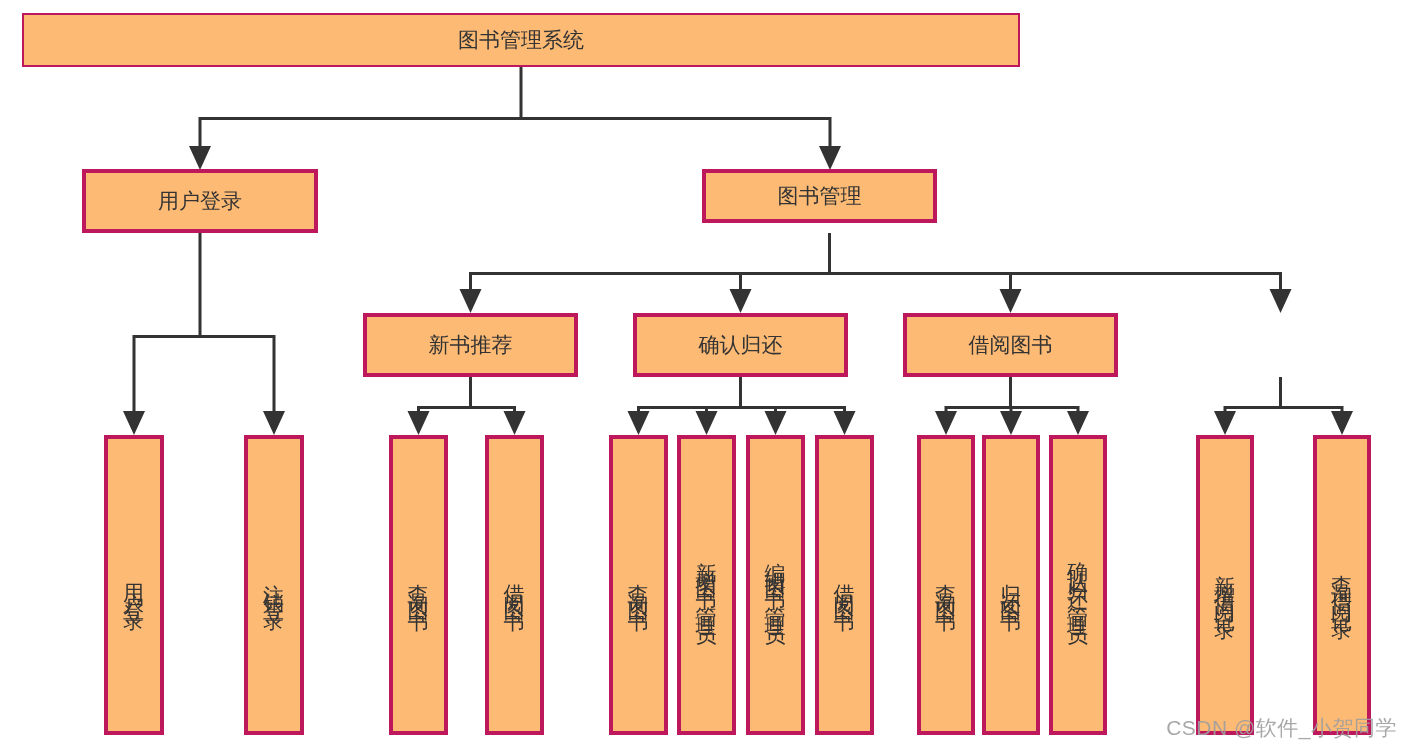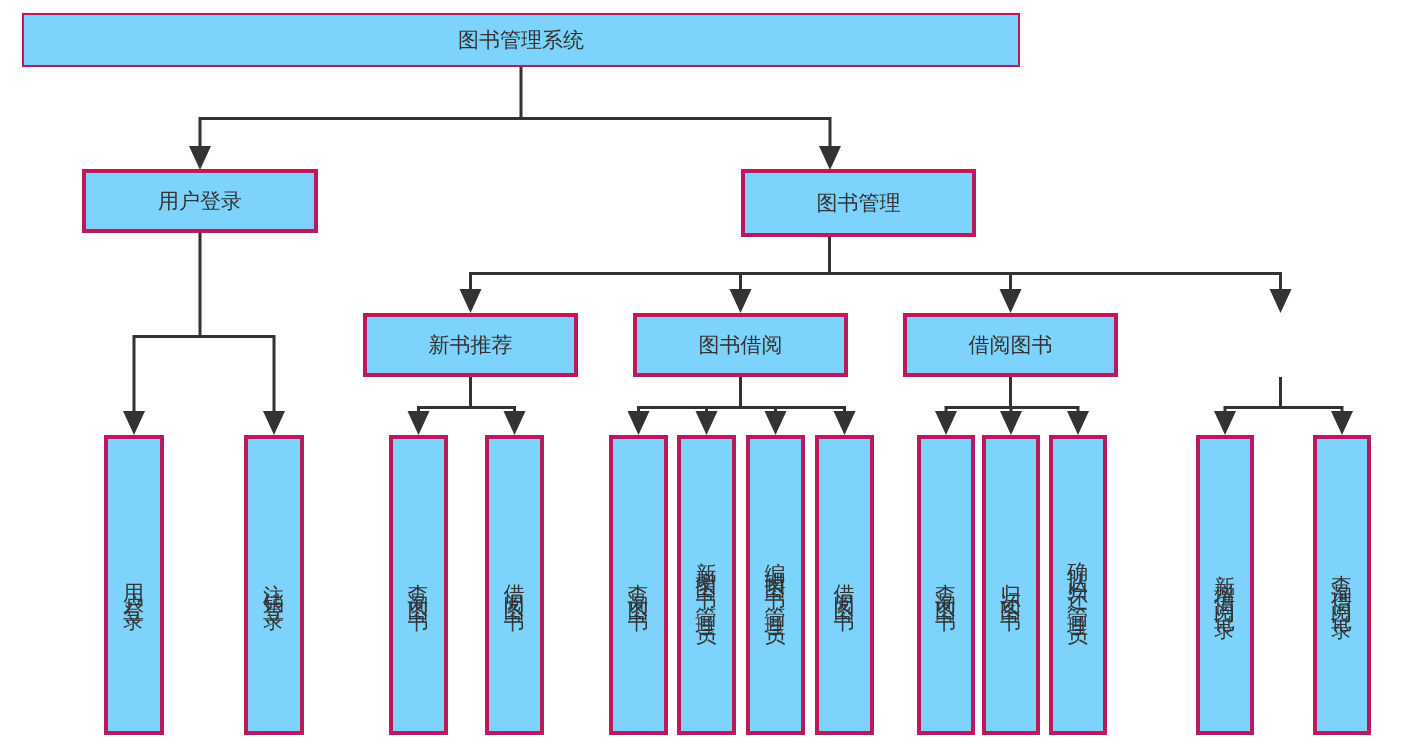--- a/index.html
+++ b/index.html
@@ -6,21 +6,21 @@
   #canvas{
     position:relative;
     width:1405px;height:747px;
     background:#ffffff;
     font-family:"Liberation Sans","DejaVu Sans",sans-serif;
     overflow:hidden;
   }
   #connectors{position:absolute;left:0;top:0;width:1405px;height:747px;}
   .box{
     position:absolute;
-    background:#7dd3fc;
+    background:#fdba74;
     border:4px solid #be185d;
     box-sizing:border-box;
     display:flex;align-items:center;justify-content:center;
     color:#333333;
     font-size:21px;
     z-index:2;
   }
   .box.root{border-width:2px;}
   .vbox span{
     writing-mode:vertical-rl;
@@ -84,24 +84,24 @@
       M935 411 h22 l-11 24 z
       M1000 411 h22 l-11 24 z
       M1067 411 h22 l-11 24 z
       M1214 411 h22 l-11 24 z
       M1331 411 h22 l-11 24 z"></path>
   </svg>
 
   <div class="box root" style="left:22px;top:13px;width:998px;height:54px;">图书管理系统</div>
 
   <div class="box" style="left:82px;top:169px;width:236px;height:64px;">用户登录</div>
-  <div class="box" style="left:741px;top:169px;width:235px;height:68px;">图书管理</div>
+  <div class="box" style="left:702px;top:169px;width:235px;height:54px;">图书管理</div>
 
   <div class="box" style="left:363px;top:313px;width:215px;height:64px;">新书推荐</div>
-  <div class="box" style="left:633px;top:313px;width:215px;height:64px;">图书借阅</div>
+  <div class="box" style="left:633px;top:313px;width:215px;height:64px;">确认归还</div>
   <div class="box" style="left:903px;top:313px;width:215px;height:64px;">借阅图书</div>
 
   <div class="box vbox" style="left:104px;top:435px;width:60px;height:300px;">
     <span>用户登录</span>
   </div>
   <div class="box vbox" style="left:244px;top:435px;width:60px;height:300px;">
     <span>注销登录</span>
   </div>
 
   <div class="box vbox" style="left:389px;top:435px;width:59px;height:300px;">
@@ -134,14 +134,15 @@
     <span>确认归还（管理员）</span>
   </div>
 
   <div class="box vbox" style="left:1196px;top:435px;width:58px;height:300px;">
     <span>新增借阅记录</span>
   </div>
   <div class="box vbox" style="left:1313px;top:435px;width:58px;height:300px;">
     <span>查询借阅记录</span>
   </div>
 
+  <div class="watermark">CSDN @软件_小贺同学</div>
 
 </div>
 
 </body></html>

